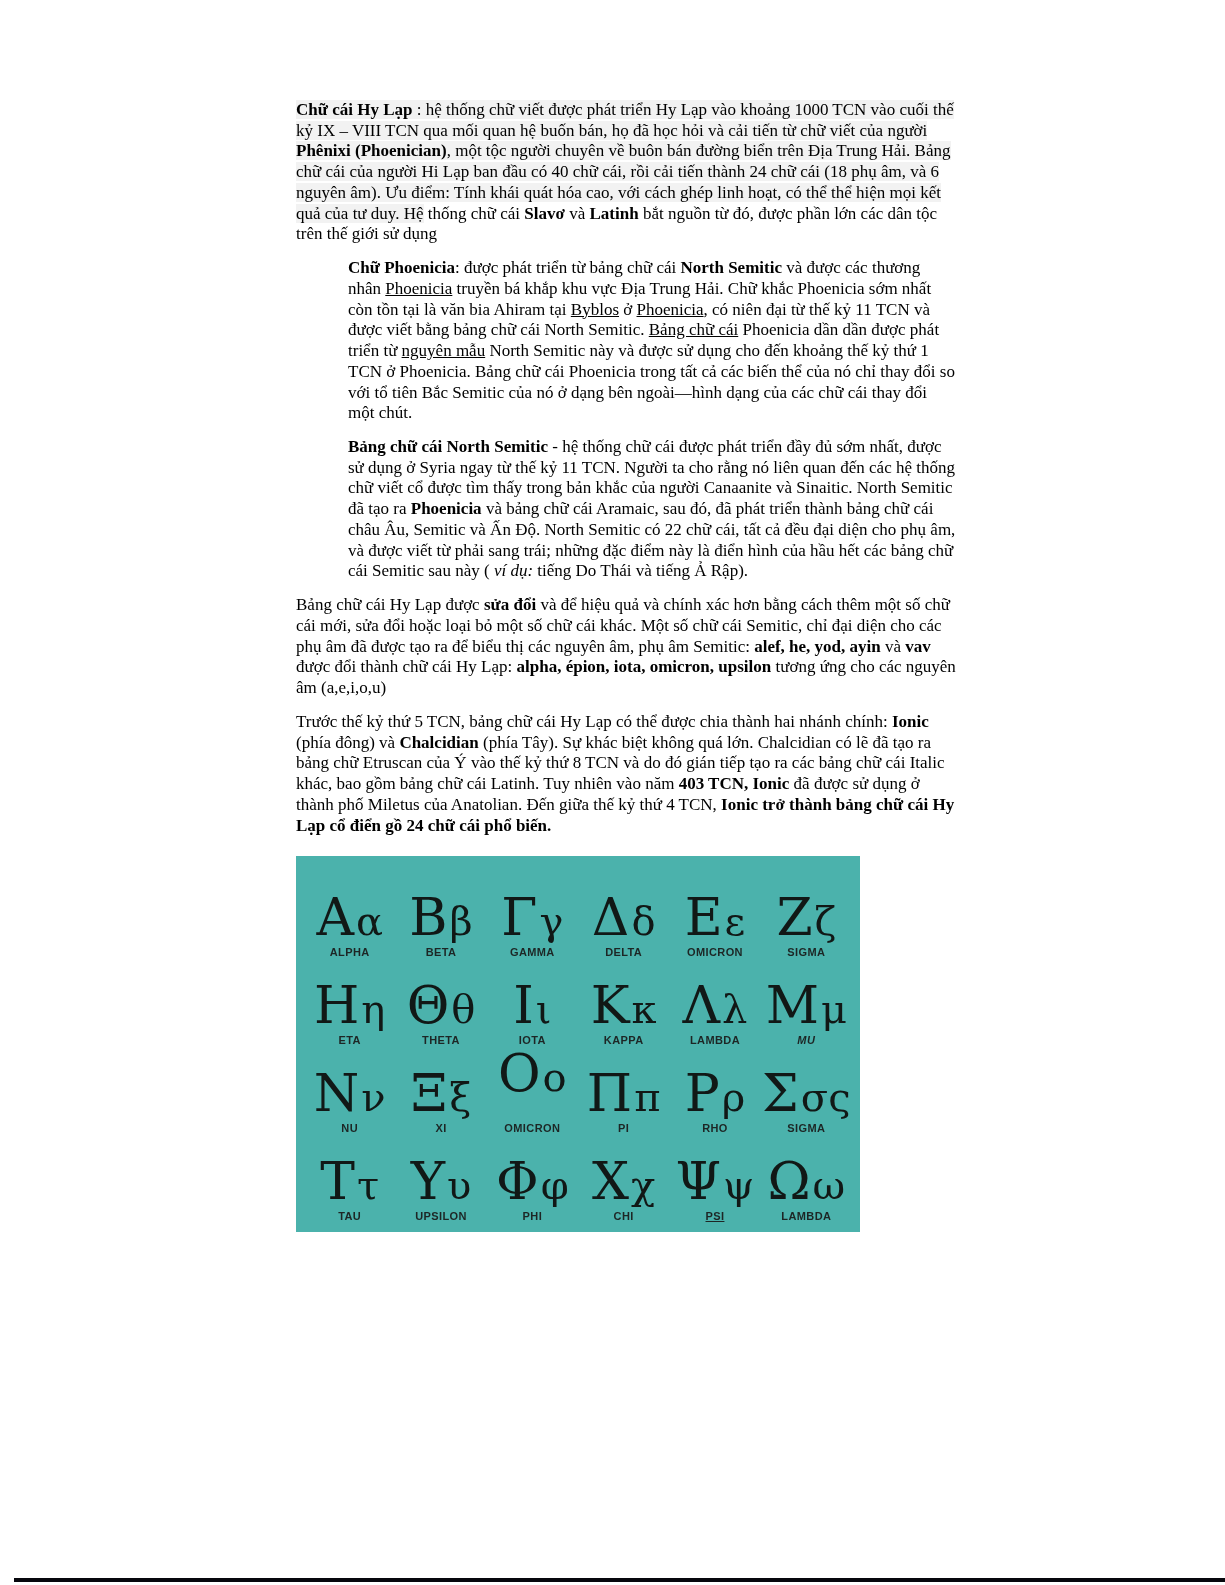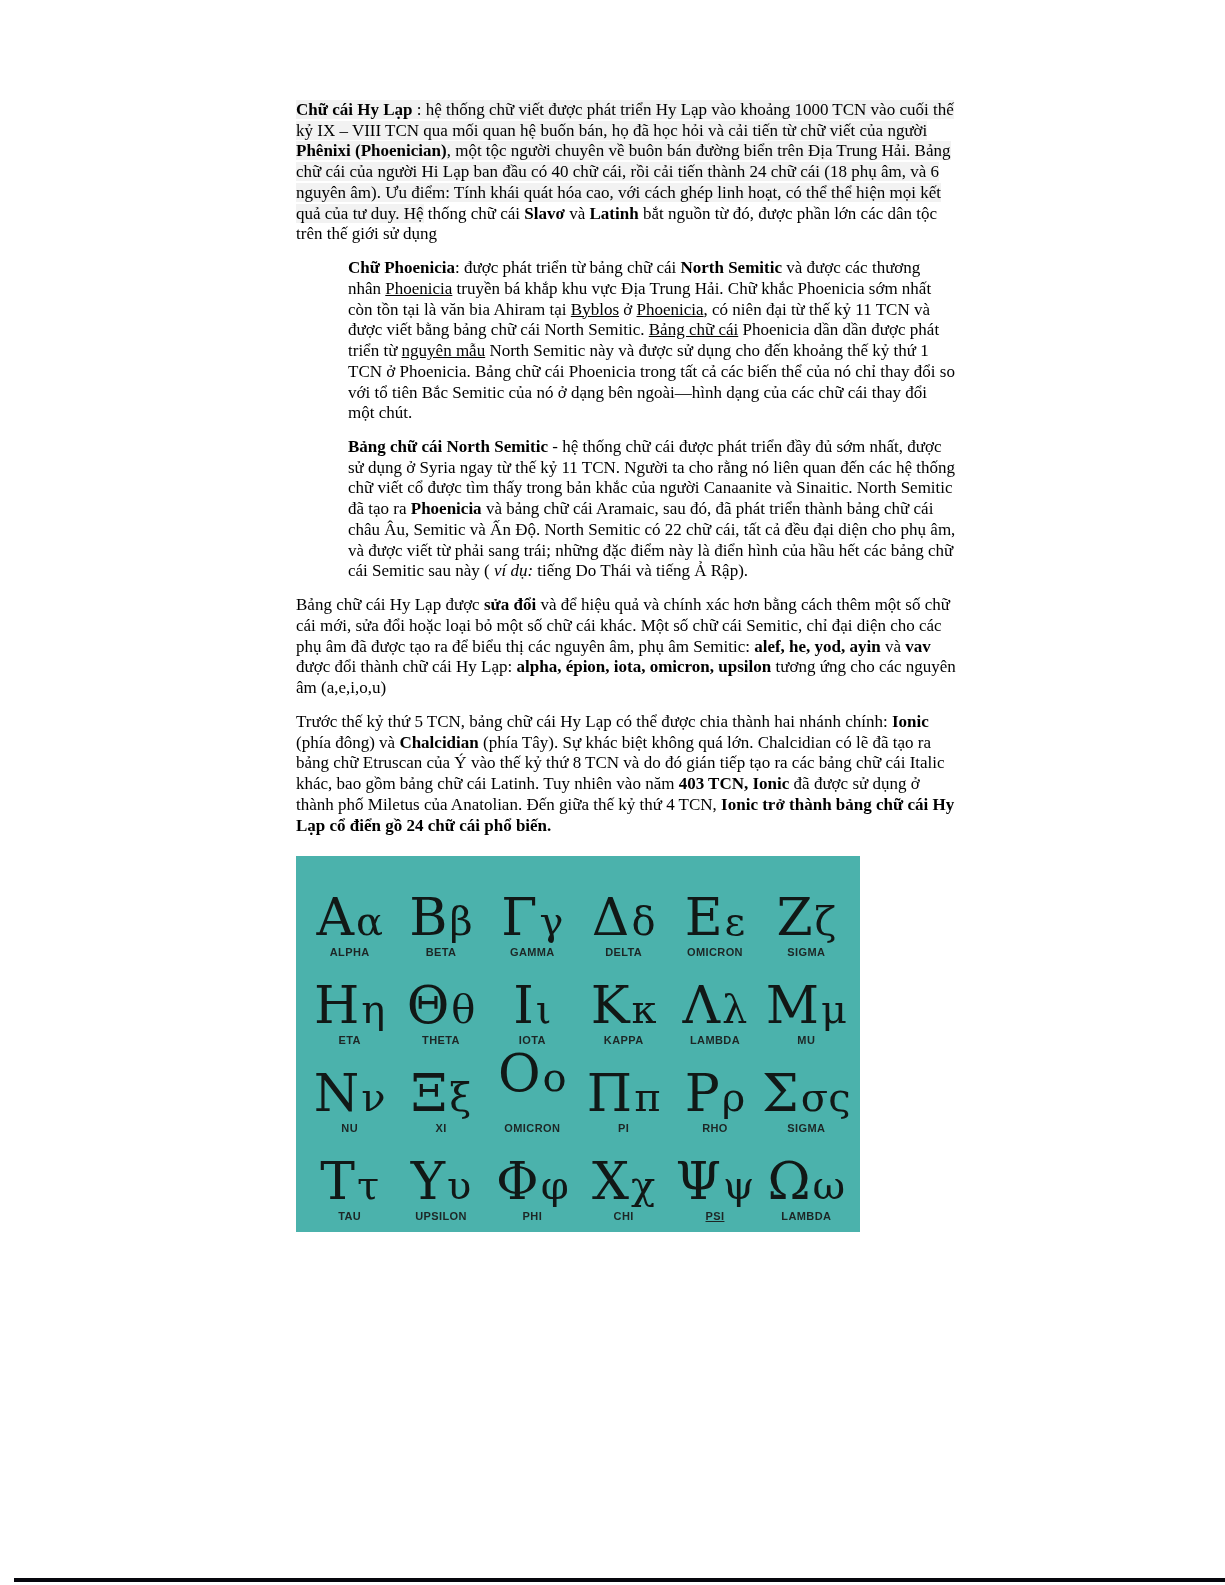--- a/index.html
+++ b/index.html
@@ -152,21 +152,21 @@
           <span class="up">Λ</span>
           <span class="low">λ</span>
         </div>
         <div class="cap" style="color: rgb(29, 38, 37);">LAMBDA</div>
       </div>
       <div class="cell">
         <div class="pair" style="color: rgb(17, 24, 22);">
           <span class="up">Μ</span>
           <span class="low">μ</span>
         </div>
-        <div class="cap" style="color: rgb(29, 38, 37);">MU</div>
+        <div class="cap" style="color: rgb(29, 38, 37); font-style: italic;">MU</div>
       </div>
       <div class="cell">
         <div class="pair" style="color: rgb(17, 24, 22);">
           <span class="up">Ν</span>
           <span class="low">ν</span>
         </div>
         <div class="cap" style="color: rgb(29, 38, 37);">NU</div>
       </div>
       <div class="cell">
         <div class="pair" style="color: rgb(17, 24, 22);">

